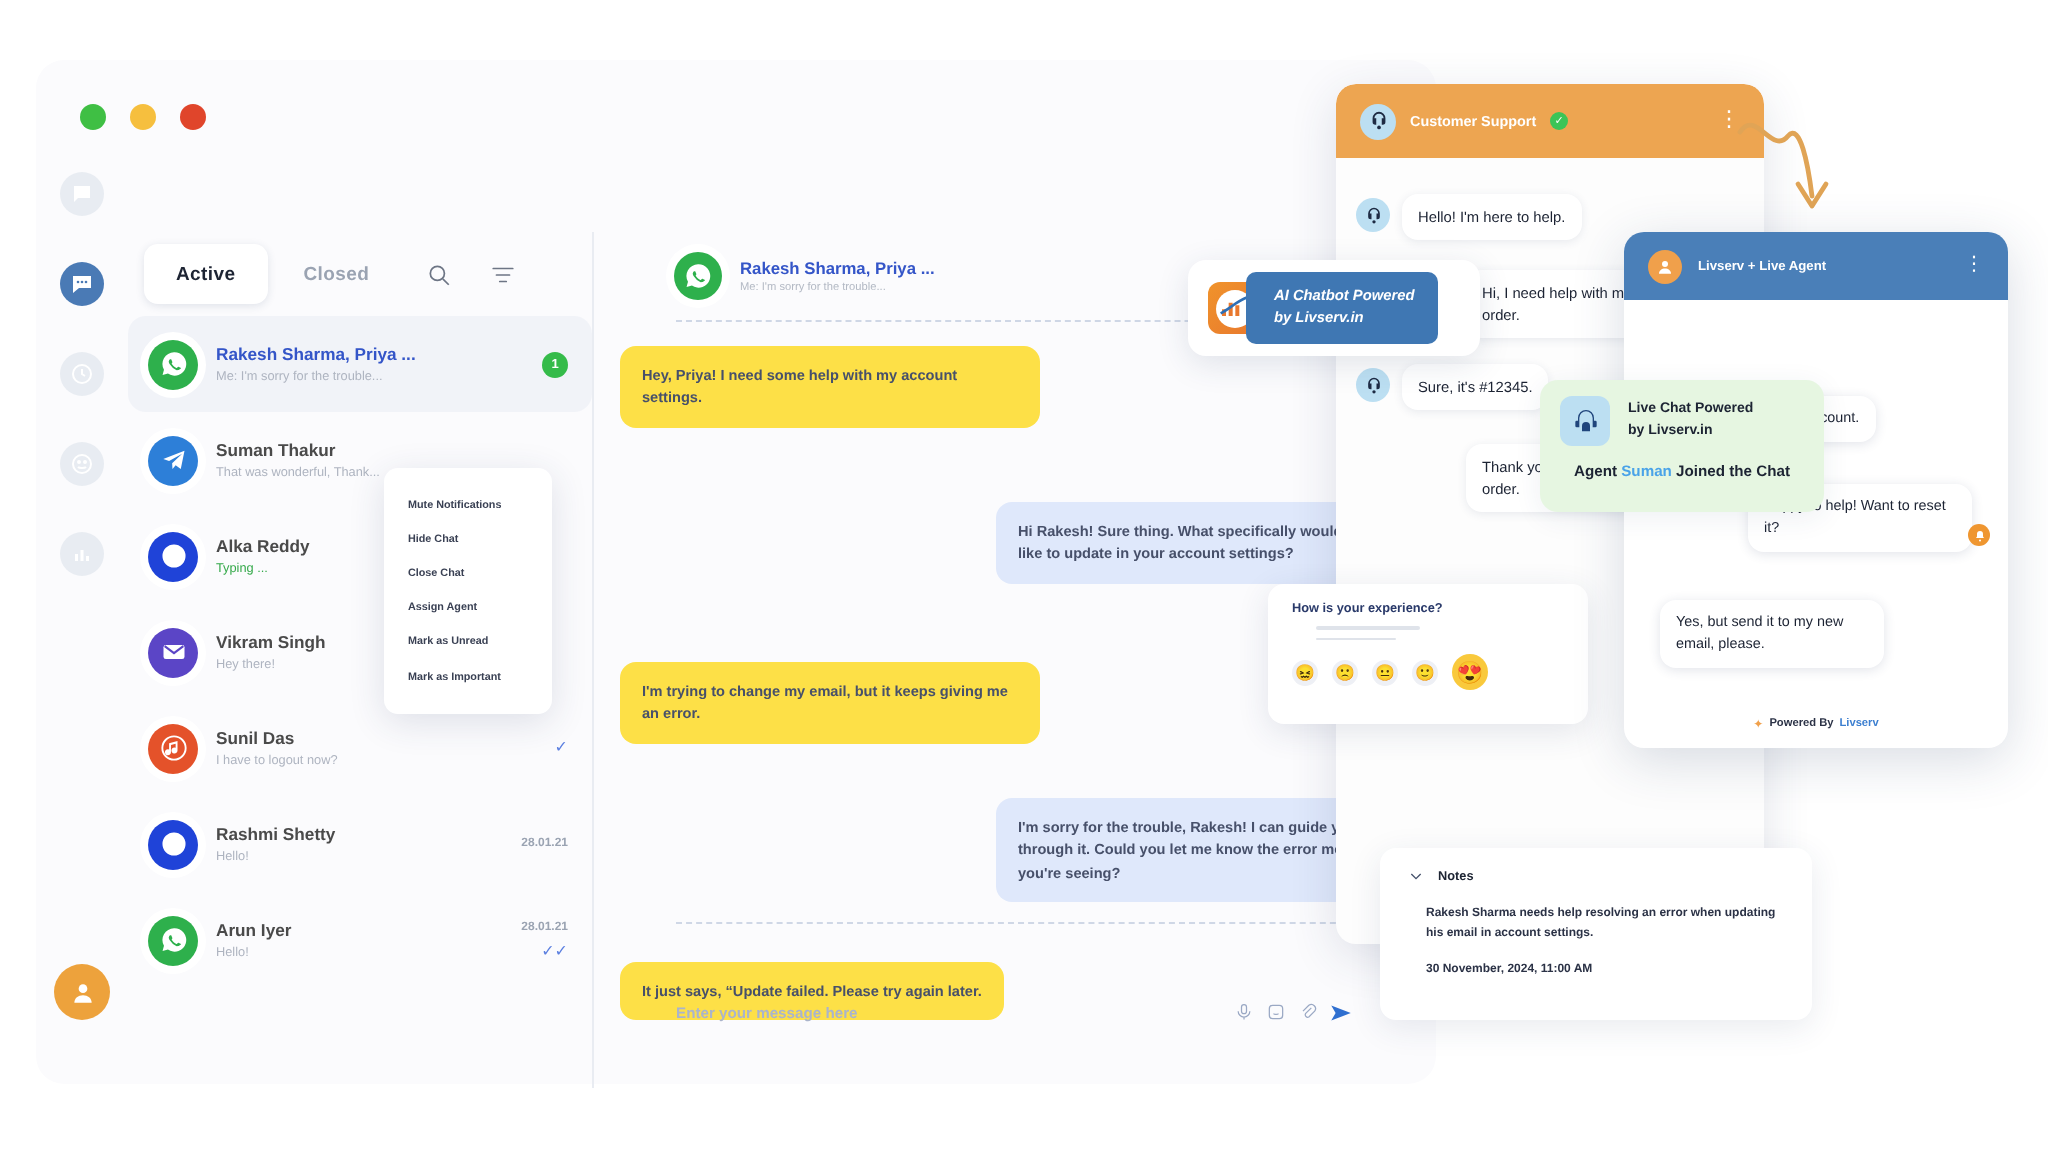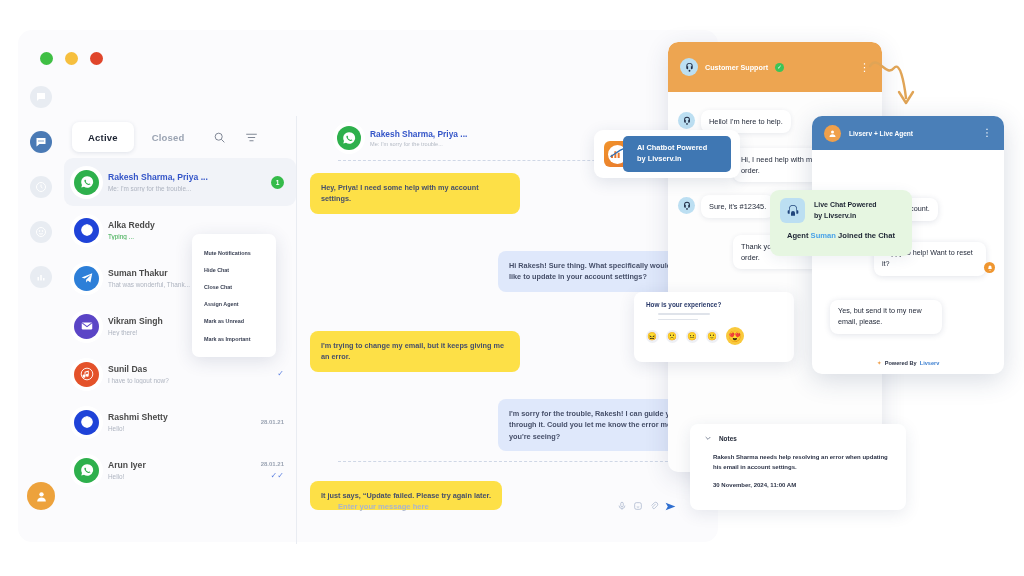--- a/index.html
+++ b/index.html
@@ -140,31 +140,31 @@
   }
   .ailogo {
     width: 26px; height: 26px; border-radius: 6px; flex: 0 0 26px;
     background: linear-gradient(135deg,#f0932b 0%,#e8782e 100%);
     display: flex; align-items: center; justify-content: center;
   }
   .ailogo-in { width: 19px; height: 19px; border-radius: 50%; background: #fff;
                display: flex; align-items: center; justify-content: center; overflow: hidden; }
   .aipill {
     margin-left: -7px; background: #3f77b3; color: #fff; border-radius: 5px;
-    padding: 7px 24px 7px 14px; font-size: 7.4px; font-weight: bold; line-height: 1.45;
+    padding: 7px 12px 7px 14px; font-size: 7.4px; font-weight: bold; line-height: 1.45; font-style: italic;
   }
 
   
   .cs {
     position: absolute; left: 668px; top: 42px; width: 214px; height: 430px;
     background: #fdfdfd; border-radius: 10px;
     box-shadow: 0 6px 24px rgba(40,60,100,.14); z-index: 10; overflow: hidden;
   }
   .cs-head {
-    height: 50px; background: #eda551; border-radius: 10px 10px 0 0;
+    height: 37px; background: #eda551; border-radius: 10px 10px 0 0;
     display: flex; align-items: center; padding: 18px 12px; gap: 7px;
   }
   .cs-bot { width: 18px; height: 18px; border-radius: 50%; background: #bcdff2;
             display: flex; align-items: center; justify-content: center; }
   .cs-bot svg { width: 11px; height: 11px; fill: #1e2b44; }
   .cs-title { font-size: 7.2px; font-weight: bold; color: #ffffff; }
   .cs-check { width: 9px; height: 9px; border-radius: 50%; background: #3cc457;
               display: flex; align-items: center; justify-content: center;
               font-size: 5.5px; color: #fff; }
   .cs-kebab { margin-left: auto; color: #fff; font-size: 11px; letter-spacing: 0; line-height: 0.6; }
@@ -334,42 +334,42 @@
             </div>
             <div class="conv-txt">
               <div class="conv-name">Rakesh Sharma, Priya ...</div>
               <div class="conv-prev">Me: I'm sorry for the trouble...</div>
             </div>
             <div class="conv-meta">
               <div class="badge">1</div>
             </div>
           </div>
           <div class="conv">
+            <div class="av-wrap" style="background: rgb(45, 127, 216);">
+              <svg viewBox="0 0 24 24">
+                <circle cx="12" cy="12" r="10" fill="#fff" opacity="0"></circle>
+                <path d="M21 4L2.8 11.2l5 1.7L19 6.6l-8.6 8.2.3 5 2.7-3.4 4.4 3.3z"></path>
+              </svg>
+            </div>
+            <div class="conv-txt">
+              <div class="conv-name">Suman Thakur</div>
+              <div class="conv-prev">That was wonderful, Thank...</div>
+            </div>
+            <div class="conv-meta"></div>
+          </div>
+          <div class="conv">
             <div class="av-wrap" style="background: rgb(31, 67, 216);">
               <svg viewBox="0 0 24 24" fill="none" stroke="#fff" stroke-width="1.8">
                 <circle cx="12" cy="12" r="9"></circle>
                 <path d="M3 12h18M12 3c3 3.5 3 14 0 18M12 3c-3 3.5-3 14 0 18"></path>
               </svg>
             </div>
             <div class="conv-txt">
               <div class="conv-name">Alka Reddy</div>
               <div class="conv-prev typing">Typing ...</div>
-            </div>
-            <div class="conv-meta"></div>
-          </div>
-          <div class="conv">
-            <div class="av-wrap" style="background: rgb(45, 127, 216);">
-              <svg viewBox="0 0 24 24">
-                <circle cx="12" cy="12" r="10" fill="#fff" opacity="0"></circle>
-                <path d="M21 4L2.8 11.2l5 1.7L19 6.6l-8.6 8.2.3 5 2.7-3.4 4.4 3.3z"></path>
-              </svg>
-            </div>
-            <div class="conv-txt">
-              <div class="conv-name">Suman Thakur</div>
-              <div class="conv-prev">That was wonderful, Thank...</div>
             </div>
             <div class="conv-meta"></div>
           </div>
           <div class="conv">
             <div class="av-wrap" style="background: rgb(91, 69, 198);">
               <svg viewBox="0 0 24 24">
                 <rect x="3" y="6" width="18" height="12" rx="2" fill="#fff"></rect>
                 <path d="M4 7l8 6 8-6" stroke="#5b45c6" stroke-width="1.8" fill="none"></path>
               </svg>
             </div>

